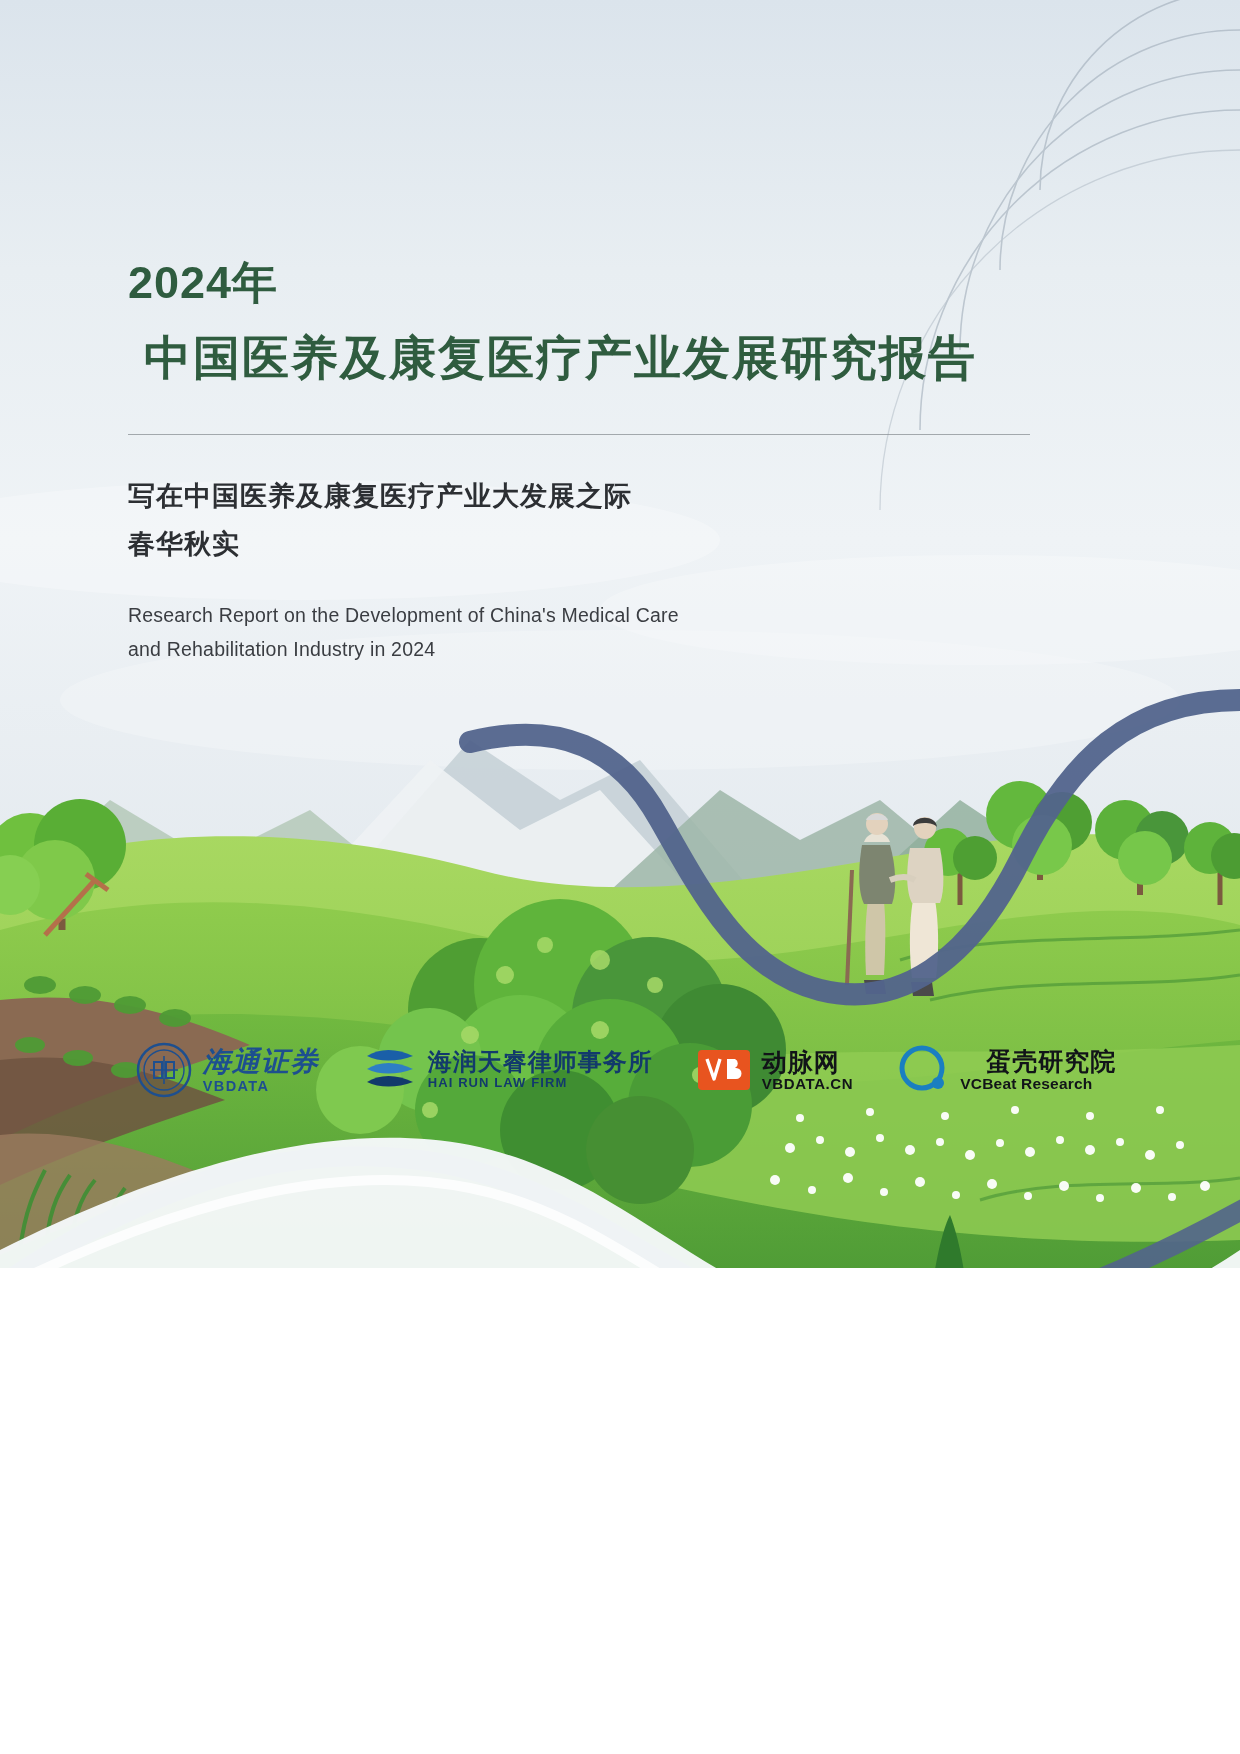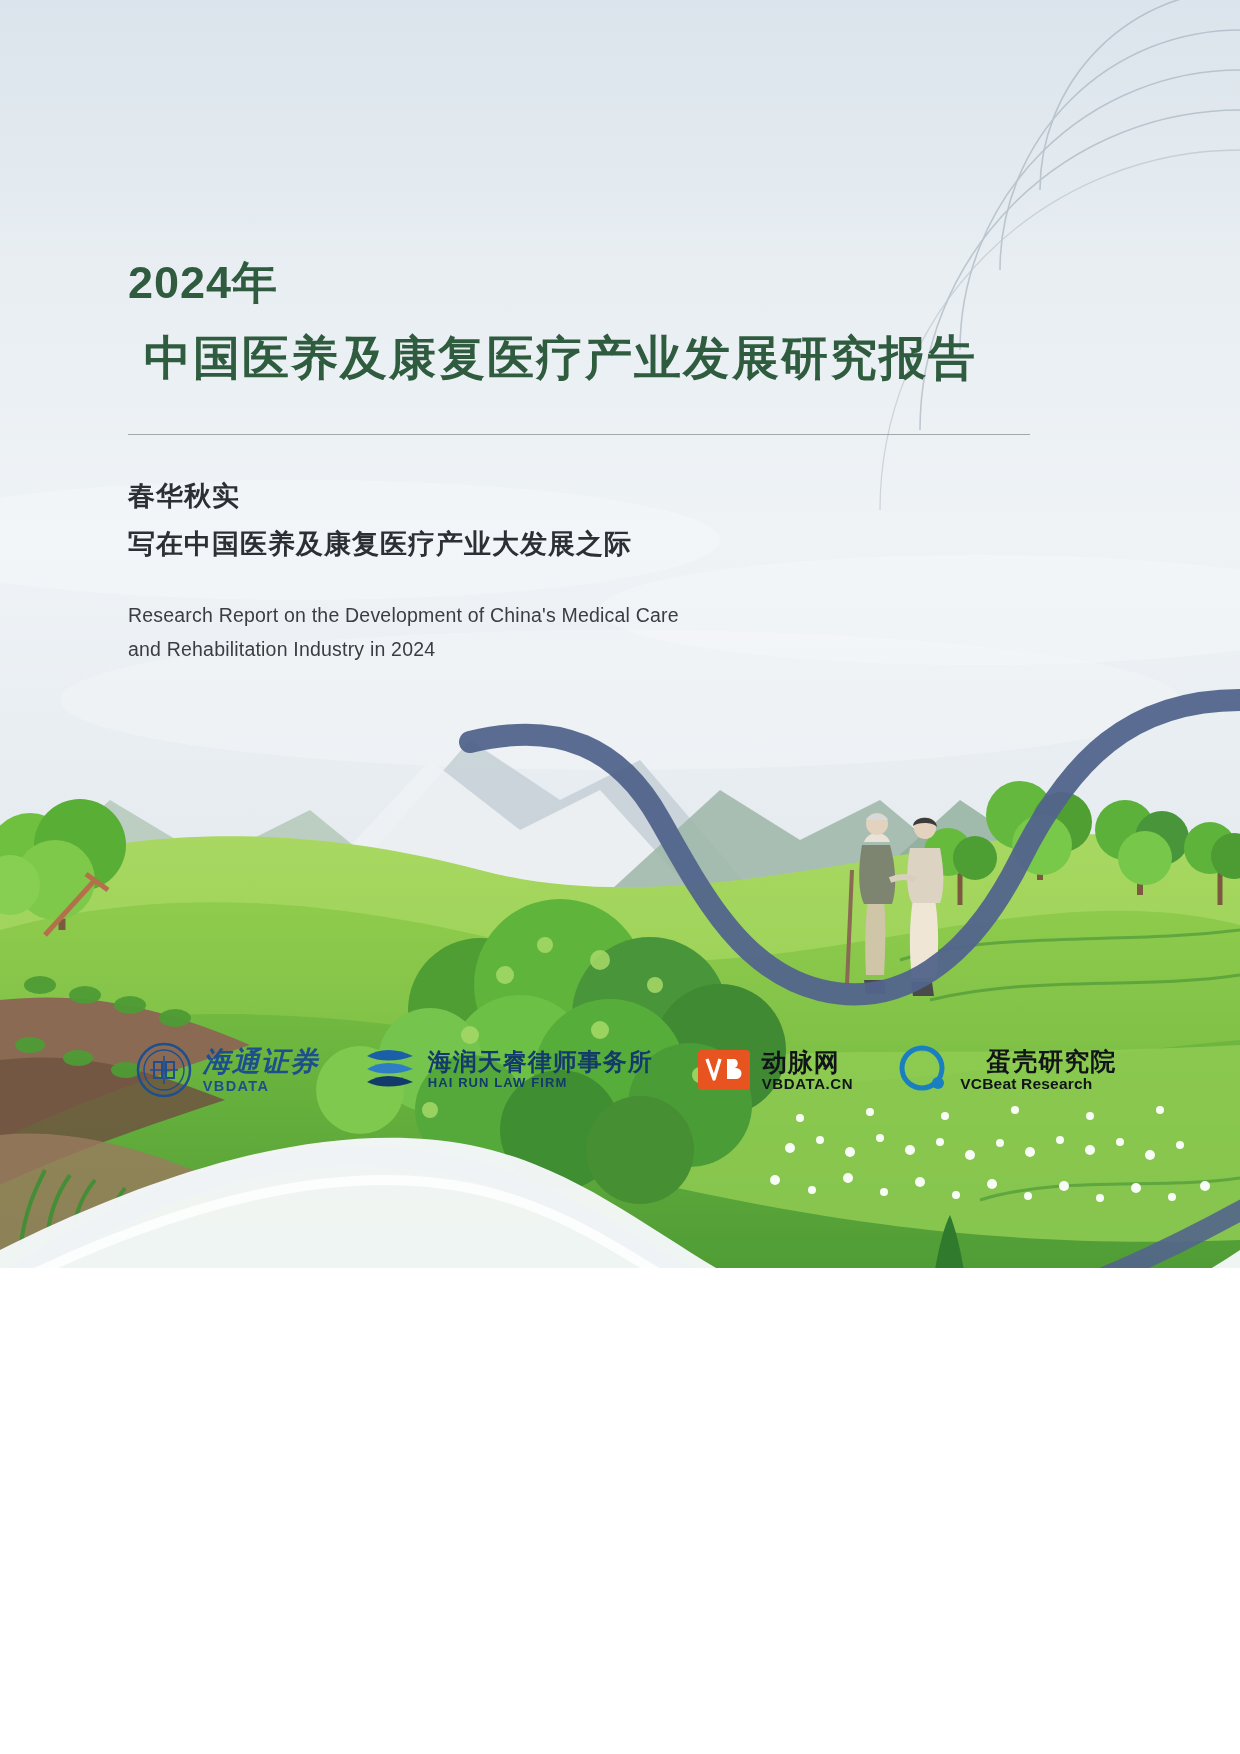--- a/index.html
+++ b/index.html
@@ -359,22 +359,22 @@
 
     <rect x="0" y="1380" width="1240" height="374" fill="url(#bottomfade)"></rect>
     <rect x="0" y="1560" width="1240" height="194" fill="#ffffff" opacity="0.9"></rect>
   </svg>
 
   <div class="title-block">
     <div class="title-year">2024年</div>
     <h1 class="title-main">中国医养及康复医疗产业发展研究报告</h1>
     <div class="rule"></div>
     <div class="subtitle-cn">
+      <div>写在中国医养及康复医疗产业大发展之际</div>
       <div>春华秋实</div>
-      <div>写在中国医养及康复医疗产业大发展之际</div>
     </div>
     <div class="subtitle-en">
       <div>Research Report on the Development of China's Medical Care</div>
       <div>and Rehabilitation Industry in 2024</div>
     </div>
   </div>
 
   <div class="logos">
 
     <div class="logo haitong">

